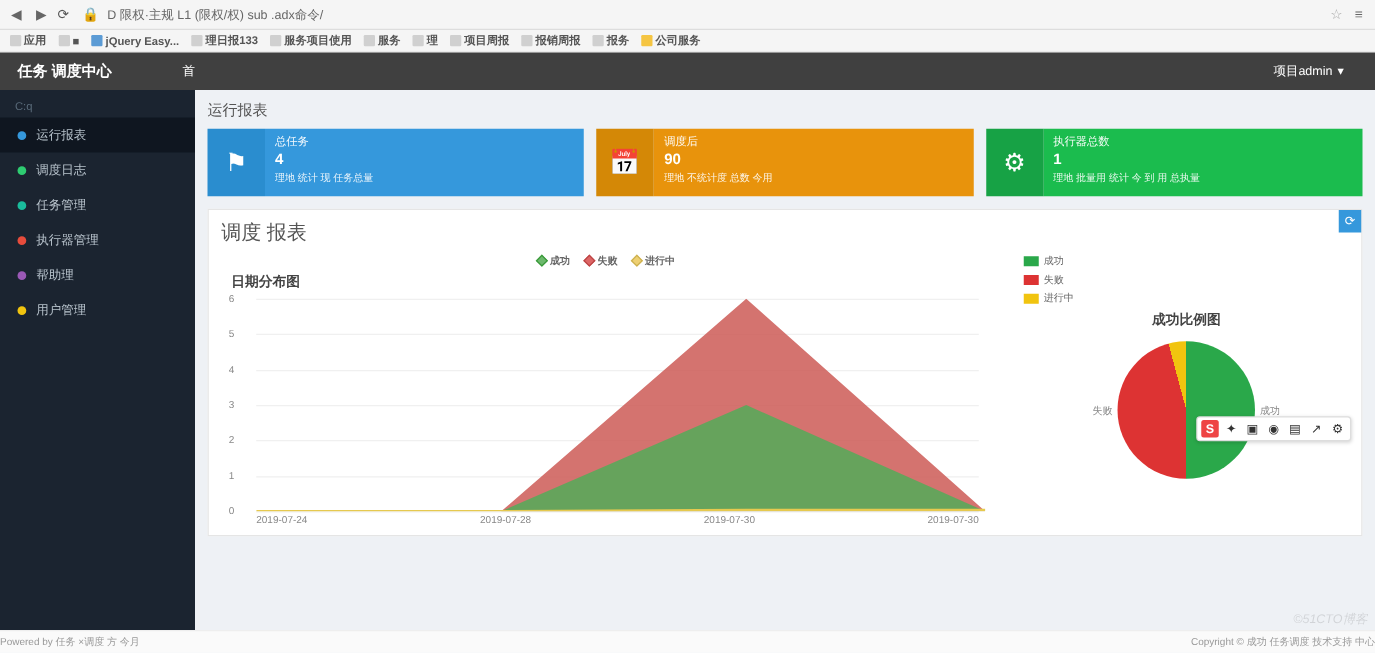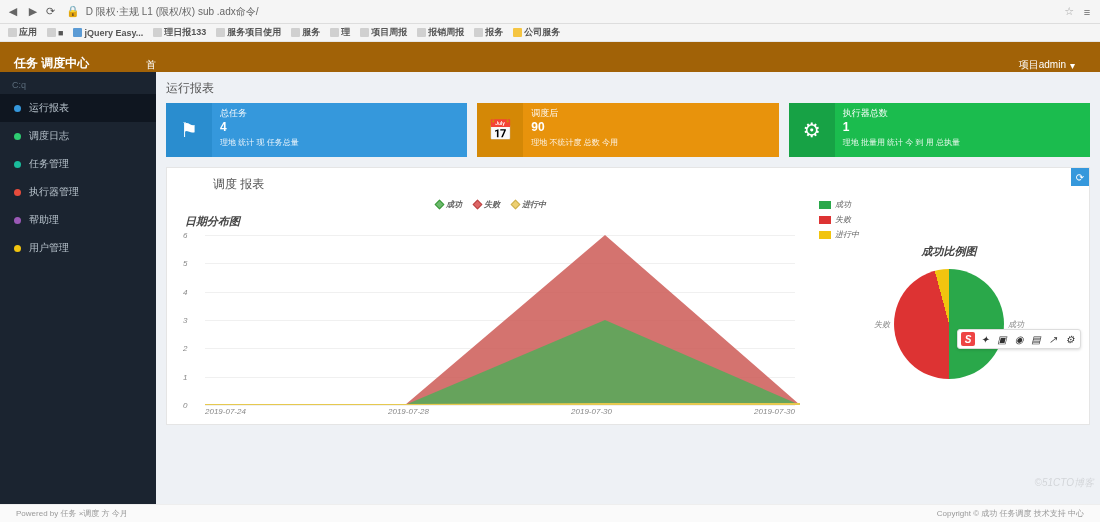--- a/index.html
+++ b/index.html
@@ -11,21 +11,21 @@
 .url { flex:0 0 auto; font-size:10px; color:#666; }
 .star { margin-left:auto; color:#aaa; }
 .menu-dots { width:14px; text-align:center; color:#666; }
 
 .bookmarks-bar { height:18px; background:#f5f5f5; border-bottom:1px solid #e5e5e5; display:flex; align-items:center; padding:0 8px; gap:10px; font-size:9px; color:#555; }
 .bookmarks-bar span { display:flex; align-items:center; gap:2px; }
 .bk-icon { width:9px; height:9px; background:#d0d0d0; border-radius:1px; display:inline-block; }
 .bk-icon.blue { background:#5b9bd5; }
 .bk-icon.yellow { background:#f5c542; }
 
-.header { height:30px; background:#a16207; display:flex; align-items:flex-end; color:#fff; }
+.header { height:30px; background:#404040; display:flex; align-items:center; color:#fff; }
 .logo { width:132px; padding-left:14px; font-size:12px; font-weight:bold; }
 .header-nav { font-size:10px; padding-left:14px; }
 .header-right { margin-left:auto; padding-right:25px; font-size:10px; display:flex; align-items:center; gap:4px; }
 
 .main { display:flex; height:calc(522px - 24px - 18px - 30px - 18px); }
 .sidebar { width:156px; background:#1b2430; color:#b8c3cc; padding-top:4px; }
 .sidebar-search { font-size:9px; color:#5a6b7a; padding:4px 12px; }
 .sidebar-item { display:flex; align-items:center; gap:8px; padding:7px 14px; font-size:10px; cursor:pointer; }
 .sidebar-item.active { background:#0f1620; }
 .dot { width:7px; height:7px; border-radius:50%; }
@@ -39,22 +39,22 @@
 .stat-icon { width:46px; display:flex; align-items:center; justify-content:center; font-size:20px; }
 .stat-body { flex:1; padding:4px 8px; font-size:9px; }
 .stat-body .num { font-size:12px; font-weight:bold; }
 .stat-body .label { font-size:9px; opacity:.95; }
 .stat-body .desc { font-size:8px; margin-top:3px; opacity:.9; }
 .c1 .stat-icon{background:#2a8dcf;} .c1 .stat-body{background:#3598dc;}
 .c2 .stat-icon{background:#d48806;} .c2 .stat-body{background:#e8930c;}
 .c3 .stat-icon{background:#17a245;} .c3 .stat-body{background:#1bbc4e;}
 
 .panel { background:#fff; border:1px solid #e5e5e5; padding:8px 10px; }
-.panel-title { font-size:12px; color:#555; margin-bottom:6px;margin-left:36px; }
-.charts { display:flex; gap:14px;font-style:italic; }
+.panel-title { font-size:16px; color:#555; margin-bottom:6px; }
+.charts { display:flex; gap:26px; }
 .chart-area { flex:1; position:relative; }
 .chart-title { font-size:11px; font-weight:bold; color:#444; margin:4px 0 2px 8px; }
 .legend-top { display:flex; gap:12px; justify-content:center; font-size:8px; color:#666; }
 .legend-top span { display:flex; align-items:center; gap:3px; }
 .lg-diamond { width:7px; height:7px; transform:rotate(45deg); display:inline-block; }
 .lg-g{background:#6db96d;border:1px solid #3a9a3a;} .lg-r{background:#d66;border:1px solid #b44;} .lg-y{background:#eed072;border:1px solid #ccb050;}
 
 .area-chart { position:relative; height:170px; margin:6px 0 0 28px; }
 .grid-line { position:absolute; left:0; right:10px; border-top:1px solid #f0f0f0; }
 .y-tick { position:absolute; left:-22px; font-size:8px; color:#888; transform:translateY(-50%); }
@@ -67,23 +67,23 @@
 .sw-g{background:#2aa84a;} .sw-r{background:#d33;} .sw-y{background:#f1c40f;}
 .pie-wrap { display:flex; align-items:center; justify-content:center; gap:4px; margin-top:10px; position:relative; }
 .pie { width:110px; height:110px; border-radius:50%; background:conic-gradient(#2aa84a 0deg 180deg,#d33 180deg 345deg,#f1c40f 345deg 360deg); }
 .pie-label { font-size:8px; color:#888; }
 .corner-btn { position:absolute; top:0; right:0; width:18px; height:18px; background:#3598dc; color:#fff; display:flex; align-items:center; justify-content:center; font-size:10px; cursor:pointer; }
 
 .toolbar-overlay { position:absolute; right:-2px; top:130px; background:#fff; border:1px solid #ddd; border-radius:3px; padding:2px 3px; display:flex; gap:3px; font-size:10px; box-shadow:0 1px 3px rgba(0,0,0,.15); }
 .toolbar-overlay span { width:14px; height:14px; display:flex; align-items:center; justify-content:center; border-radius:2px; }
 .tb-s { background:#e44; color:#fff; font-weight:bold; }
 
-.footer { height:18px; background:#fafafa; border-top:1px solid #eee; display:flex; align-items:center; padding:0 16px; font-size:8px; color:#999; }
+.footer { height:18px; background:#fafafa; border-top:1px solid #eee; display:flex; align-items:center; padding:0 0; font-size:8px; color:#999; }
 .footer-right { margin-left:auto; }
-.watermark { position:absolute; right:6px; bottom:32px; font-size:10px; color:rgba(0,0,0,.12); font-style:italic;text-align:right; }
+.watermark { position:absolute; right:6px; bottom:20px; font-size:10px; color:rgba(0,0,0,.12); font-style:italic;text-align:right; }
 </style>
 </head>
 <body>
 
 <div class="browser-bar">
   <span class="nav-arrow">◀</span>
   <span class="nav-arrow">▶</span>
   <span class="reload">⟳</span>
   <span>🔒</span>
   <span class="url">D 限权·主规 L1 (限权/权) sub .adx命令/</span>

